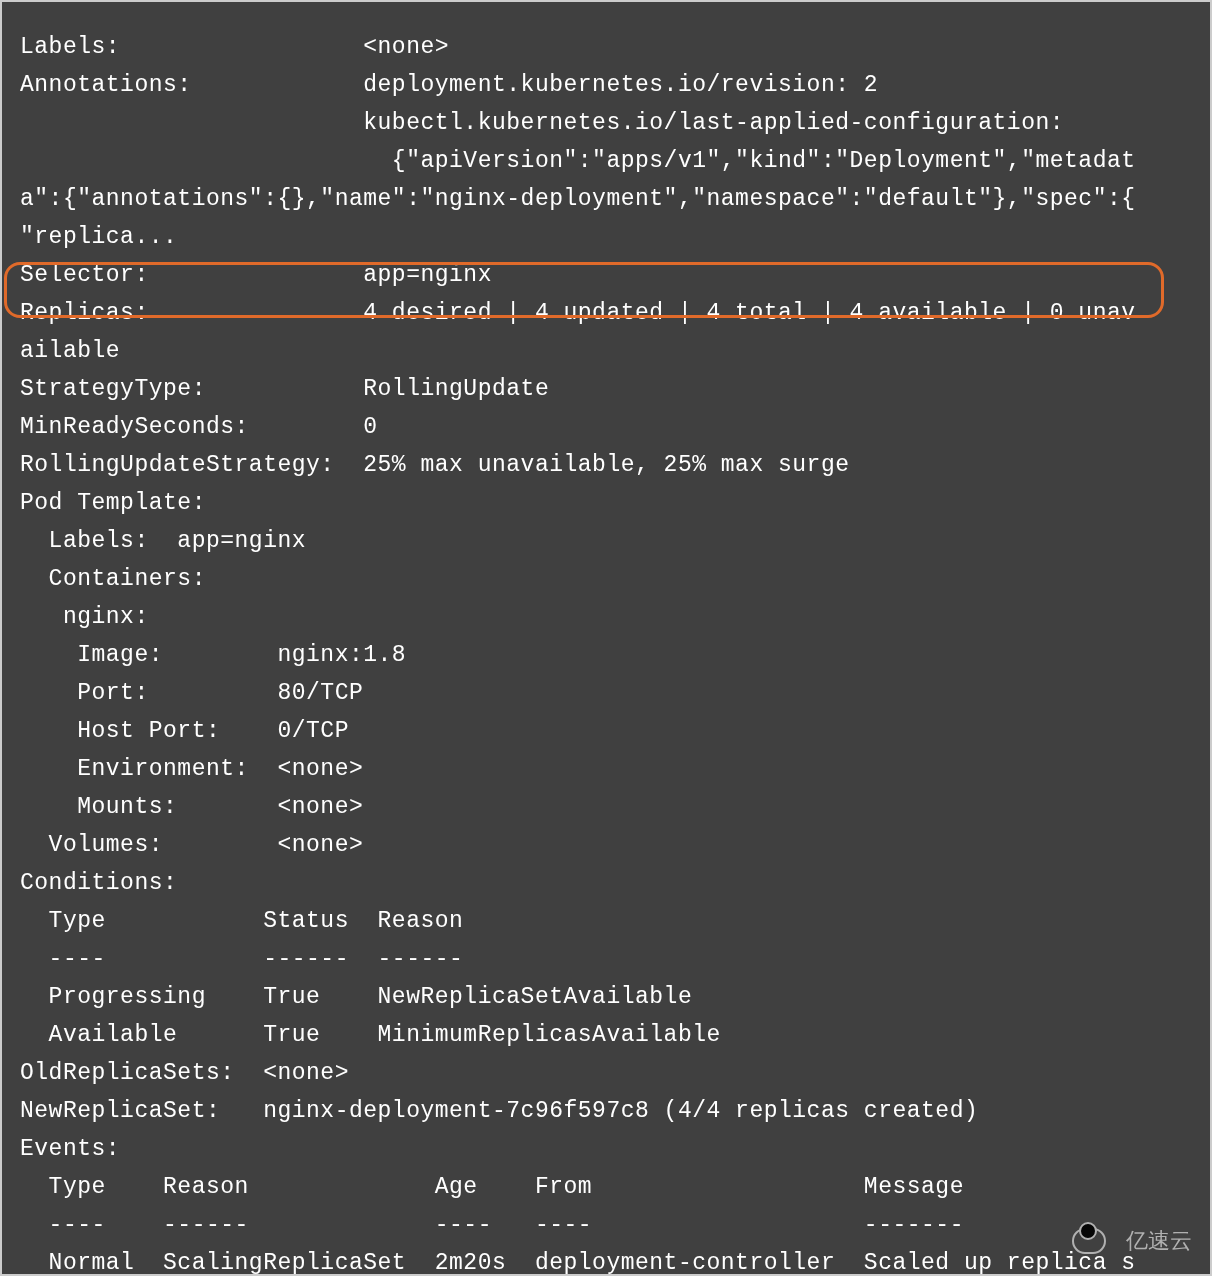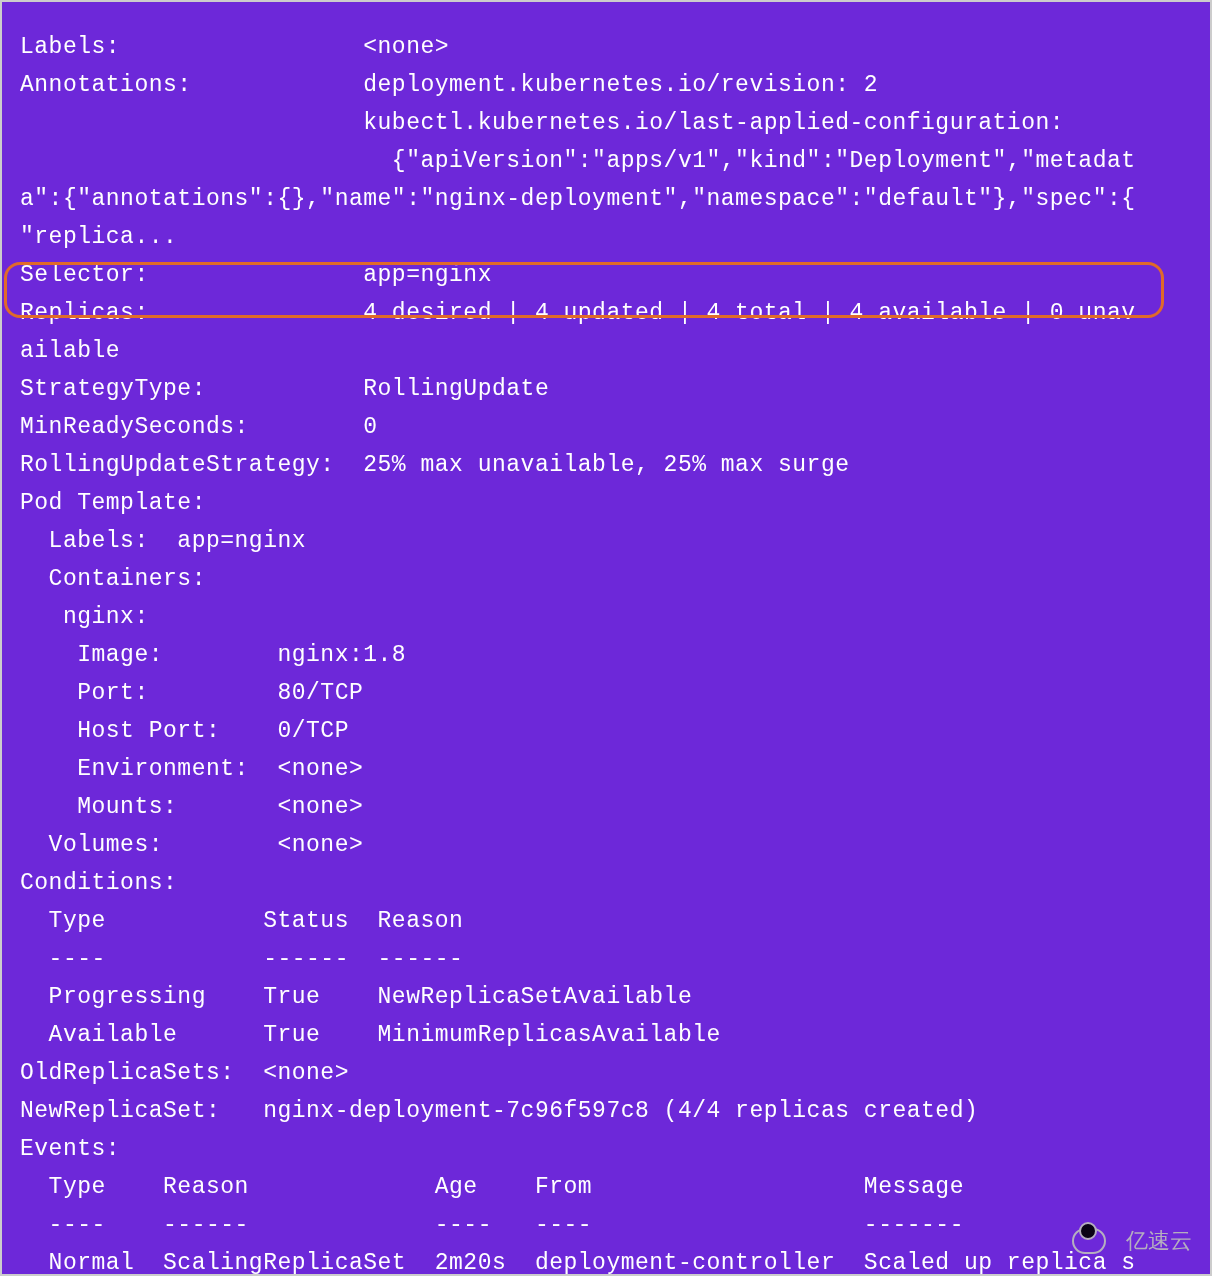--- a/index.html
+++ b/index.html
@@ -1,18 +1,18 @@
 <!DOCTYPE html>
 <html><head>
 <meta charset="utf-8">
 <style>
   html,body{margin:0;padding:0;background:#d0d0d0;}
   .screen{
     width:1212px;height:1276px;
-    background:#6d28d9;color:#fff;
+    background:#404040;color:#fff;
     font-family:Menlo,Consolas,"Courier New",monospace;
     font-size:23px;line-height:38px;
     position:relative;overflow:hidden;
     border:2px solid #ccc;box-sizing:border-box;
   }
   .term{
     position:absolute;left:18px;right:0;top:26px;
     white-space:pre;letter-spacing:0.5px;
     filter:blur(0.3px);
   }

